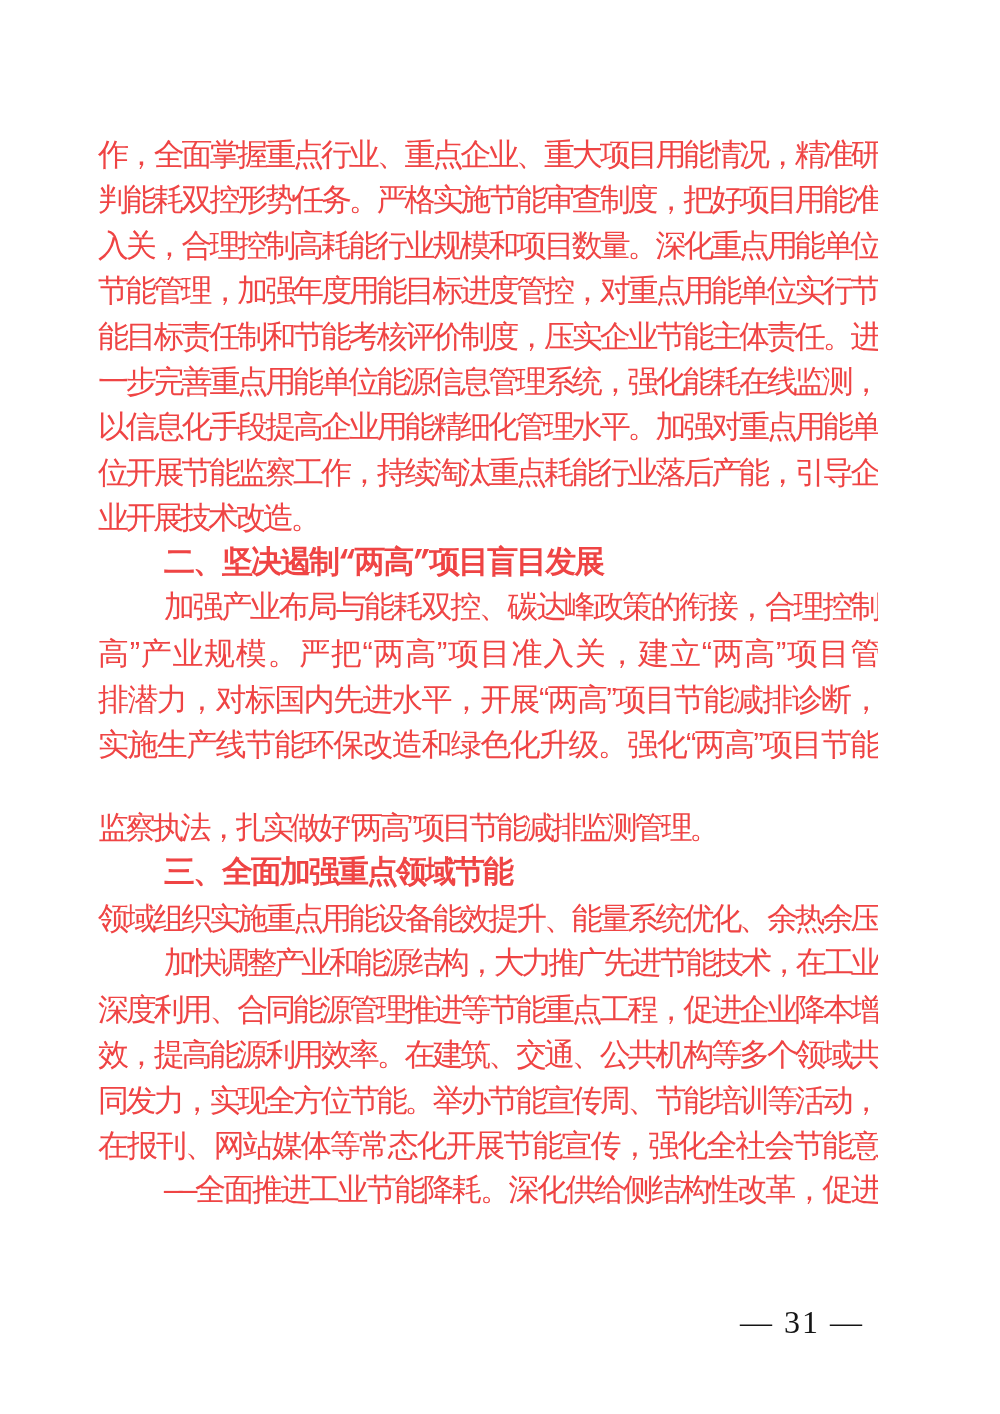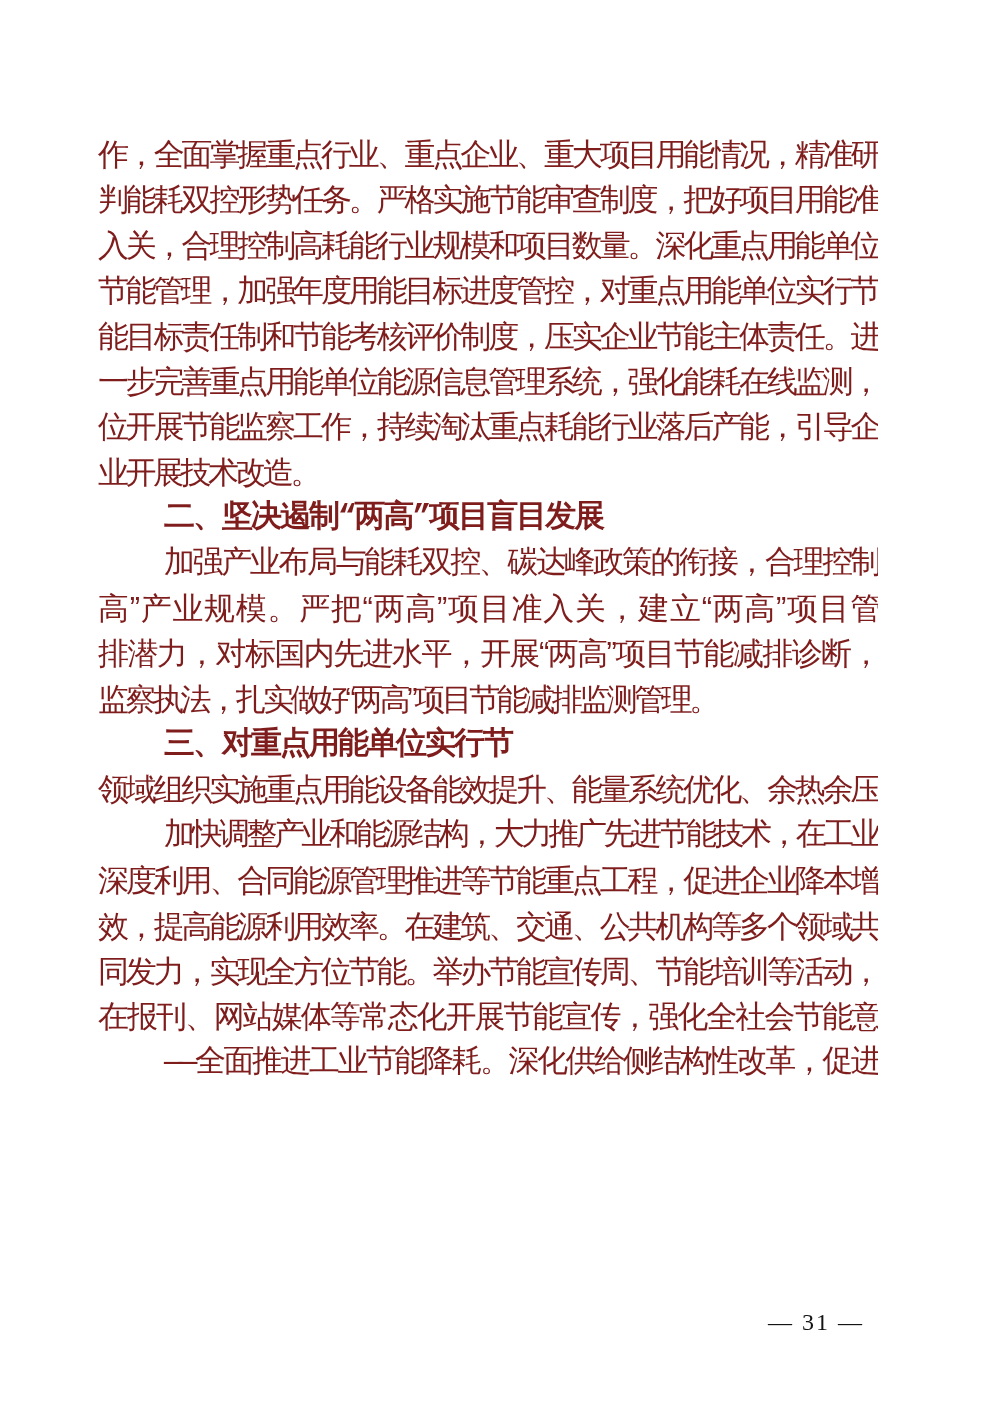--- a/index.html
+++ b/index.html
@@ -17,66 +17,68 @@
     left:98px;top:132px;
     width:780px;
   }
   .line{
     height:45.4px;
     line-height:45.4px;
     font-size:31px;
     letter-spacing:-3.5px;
     white-space:normal;
     overflow:hidden;
-    color:#7f1d1d;
+    color:#ef4444;
   }
   .line.just{
     text-align:justify;
     text-align-last:justify;
   }
   .line.indent{
     padding-left:66px;
     box-sizing:border-box;
     font-family:Liberation Mono, monospace;
   }
   .line.heading{
     font-weight:700;
     letter-spacing:-2px;
   }
   .page-number{
     position:absolute;
     top:1304px;
     right:136px;
     font-family:"Liberation Serif","DejaVu Serif",serif;
-    font-size:24px;
+    font-size:32px;
     line-height:36px;
     letter-spacing:2px;
     color:#141414;
     white-space:nowrap;
   }
 </style>
 </head>
 <body>
 
 <div class="page">
   <div id="text-block">
       <div class="line just" style="letter-spacing: -3.5px;">作，全面掌握重点行业、重点企业、重大项目用能情况，精准研</div>
       <div class="line just" style="letter-spacing: -3.5px;">判能耗双控形势任务。严格实施节能审查制度，把好项目用能准</div>
       <div class="line just" style="letter-spacing: -3.5px;">入关，合理控制高耗能行业规模和项目数量。深化重点用能单位</div>
       <div class="line just" style="letter-spacing: -3.5px;">节能管理，加强年度用能目标进度管控，对重点用能单位实行节</div>
       <div class="line just" style="letter-spacing: -3.5px;">能目标责任制和节能考核评价制度，压实企业节能主体责任。进</div>
       <div class="line just" style="letter-spacing: -3.5px;">一步完善重点用能单位能源信息管理系统，强化能耗在线监测，</div>
+      <div class="line just" style="letter-spacing: -3.5px;">以信息化手段提高企业用能精细化管理水平。加强对重点用能单</div>
       <div class="line just" style="letter-spacing: -3.5px;">位开展节能监察工作，持续淘汰重点耗能行业落后产能，引导企</div>
       <div class="line" style="letter-spacing: -3.5px;">业开展技术改造。</div>
       <div class="line heading indent" style="letter-spacing: -2px;">二、坚决遏制“两高”项目盲目发展</div>
       <div class="line indent just" style="letter-spacing: -3.8px;">加强产业布局与能耗双控、碳达峰政策的衔接，合理控制“两</div>
       <div class="line just" style="letter-spacing: -3.5px;">高”产业规模。严把“两高”项目准入关，建立“两高”项目管</div>
       <div class="line just" style="letter-spacing: -3.5px;">排潜力，对标国内先进水平，开展“两高”项目节能减排诊断，</div>
-      <div class="line" style="letter-spacing: -3.5px;">监察执法，扎实做好“两高”项目节能减排监测管理。</div>
-      <div class="line heading indent" style="letter-spacing: -2px;">三、对重点用能单位实行节</div>
+      <div class="line just" style="letter-spacing: -3.5px;">实施生产线节能环保改造和绿色化升级。强化“两高”项目节能</div>
+      <div class="line" style="letter-spacing: -3.5px; margin-top: 38px;">监察执法，扎实做好“两高”项目节能减排监测管理。</div>
+      <div class="line heading indent" style="letter-spacing: -2px;">三、全面加强重点领域节能</div>
       <div class="line just" style="letter-spacing: -3.5px;">领域组织实施重点用能设备能效提升、能量系统优化、余热余压</div>
       <div class="line indent just" style="letter-spacing: -3.8px;">加快调整产业和能源结构，大力推广先进节能技术，在工业</div>
       <div class="line just" style="letter-spacing: -3.5px;">深度利用、合同能源管理推进等节能重点工程，促进企业降本增</div>
       <div class="line just" style="letter-spacing: -3.5px;">效，提高能源利用效率。在建筑、交通、公共机构等多个领域共</div>
       <div class="line just" style="letter-spacing: -3.5px;">同发力，实现全方位节能。举办节能宣传周、节能培训等活动，</div>
       <div class="line just" style="letter-spacing: -4.1px;">在报刊、网站媒体等常态化开展节能宣传，强化全社会节能意识。</div>
       <div class="line indent just" style="letter-spacing: -3.8px;">——全面推进工业节能降耗。深化供给侧结构性改革，促进</div>
     </div>
   <div class="page-number">— 31 —</div>
 </div>

